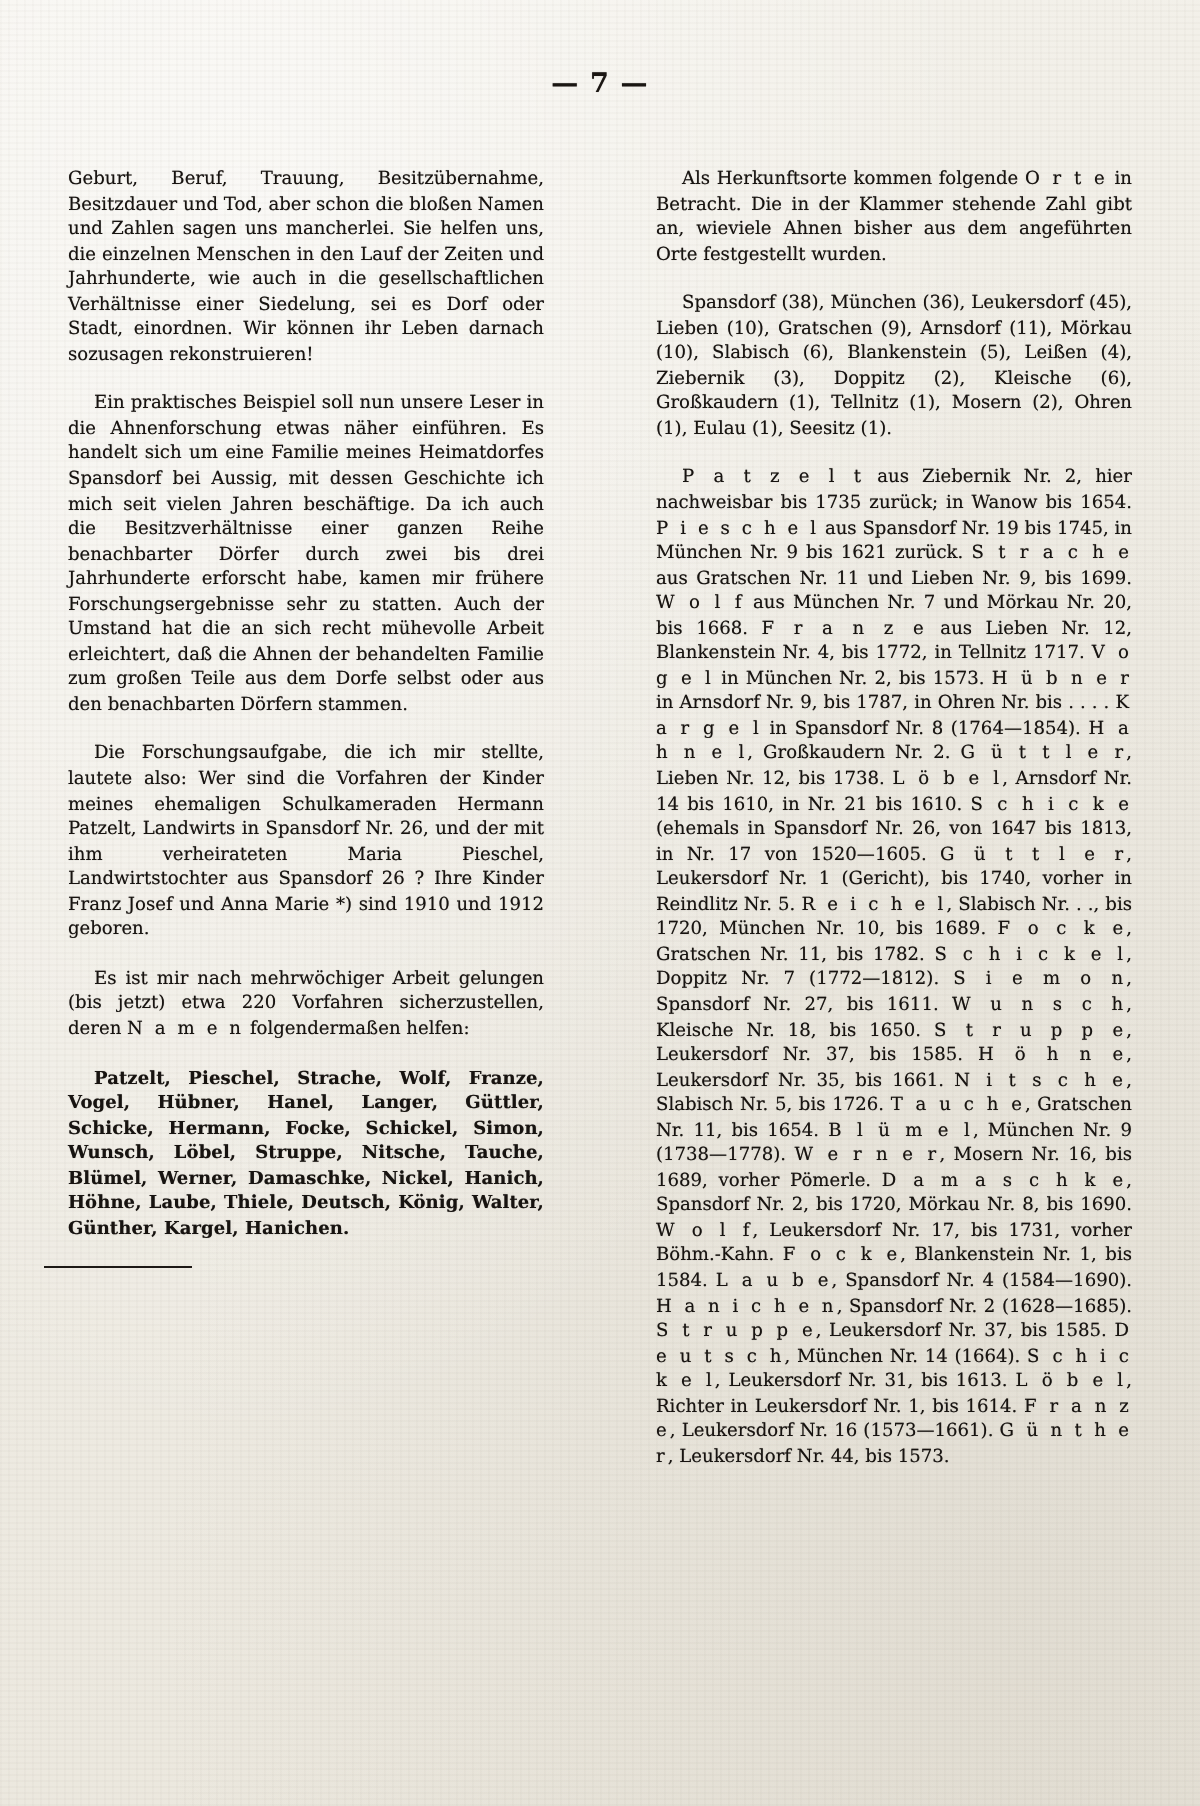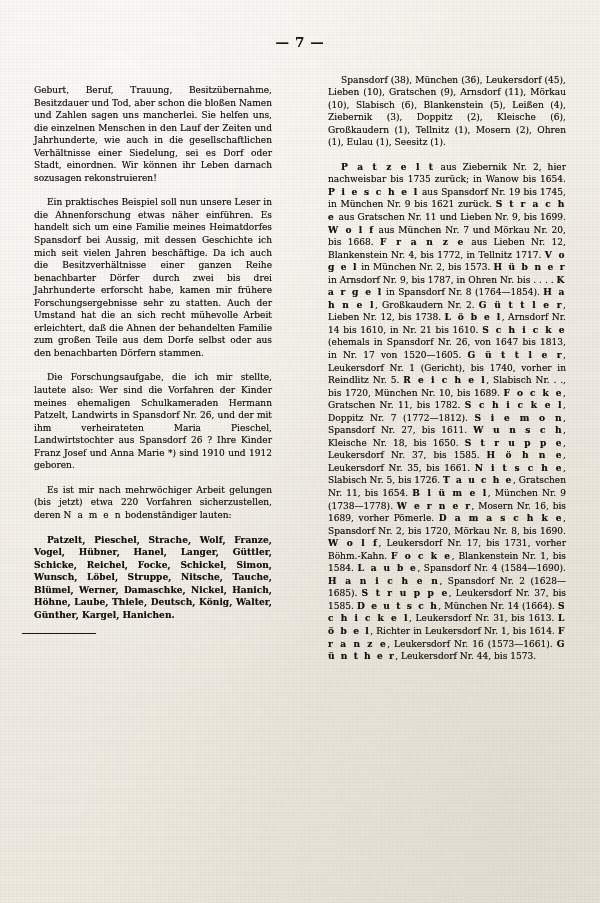--- a/index.html
+++ b/index.html
@@ -43,21 +43,21 @@
     text-justify:inter-word;
     hyphens:none;
     color:#171310;
   }
   .col-left{left:0;}
   .col-right{left:294px;}
   p{margin:12px;}
   p.ind{text-indent:13px;}
   p.noind{text-indent:0;}
   
-  .sp{font-weight:700;letter-spacing:1.55px;}
+  .sp{font-weight:400;letter-spacing:1.55px;}
   .spn{letter-spacing:1.55px;}
   .namelist{
     font-weight:700;
     font-size:9.0px;
     line-height:12.5px;
     text-align:justify;
     text-indent:13px;
     letter-spacing:.05px;
   }
   .rule{
@@ -81,23 +81,24 @@
 <div class="grain"></div>
 
 <div class="folio ink">— 7 —</div>
 
 <div class="cols">
 
   <div class="col col-left ink">
     <p class="noind">Geburt, Beruf, Trauung, Besitzübernahme, Besitzdauer und Tod, aber schon die bloßen Namen und Zahlen sagen uns mancherlei. Sie helfen uns, die einzelnen Menschen in den Lauf der Zeiten und Jahrhunderte, wie auch in die gesellschaftlichen Verhältnisse einer Siedelung, sei es Dorf oder Stadt, einordnen. Wir können ihr Leben darnach sozusagen rekonstruieren!</p>
     <p class="ind">Ein praktisches Beispiel soll nun unsere Leser in die Ahnenforschung etwas näher einführen. Es handelt sich um eine Familie meines Heimatdorfes Spansdorf bei Aussig, mit dessen Geschichte ich mich seit vielen Jahren beschäftige. Da ich auch die Besitzverhältnisse einer ganzen Reihe benachbarter Dörfer durch zwei bis drei Jahrhunderte erforscht habe, kamen mir frühere Forschungsergebnisse sehr zu statten. Auch der Umstand hat die an sich recht mühevolle Arbeit erleichtert, daß die Ahnen der behandelten Familie zum großen Teile aus dem Dorfe selbst oder aus den benachbarten Dörfern stammen.</p>
     <p class="ind">Die Forschungsaufgabe, die ich mir stellte, lautete also: Wer sind die Vorfahren der Kinder meines ehemaligen Schulkameraden Hermann Patzelt, Landwirts in Spansdorf Nr. 26, und der mit ihm verheirateten Maria Pieschel, Landwirtstochter aus Spansdorf 26 ? Ihre Kinder Franz Josef und Anna Marie *) sind 1910 und 1912 geboren.</p>
-    <p class="ind"><span>Es ist mir nach mehrwöchiger Arbeit gelungen (bis jetzt) etwa 220 Vorfahren sicherzustellen, deren </span><span class="spn">N a m e n</span><span> bodenständiger lauten:</span></p>
-    <p class="namelist">Patzelt, Pieschel, Strache, Wolf, Franze, Vogel, Hübner, Hanel, Langer, Güttler, Schicke, Reichel, Focke, Schickel, Simon, Wunsch, Löbel, Struppe, Nitsche, Tauche, Blümel, Werner, Damaschke, Nickel, Hanich, Höhne, Laube, Thiele, Deutsch, König, Walter, Günther, Kargel, Hanichen.</p>
+    <p class="ind"><span>Es ist mir nach mehrwöchiger Arbeit gelungen (bis jetzt) etwa 220 Vorfahren sicherzustellen, deren </span><span class="spn">N a m e n</span><span> folgendermaßen helfen:</span></p>
+    <p class="namelist">Patzelt, Pieschel, Strache, Wolf, Franze, Vogel, Hübner, Hanel, Langer, Güttler, Schicke, Hermann, Focke, Schickel, Simon, Wunsch, Löbel, Struppe, Nitsche, Tauche, Blümel, Werner, Damaschke, Nickel, Hanich, Höhne, Laube, Thiele, Deutsch, König, Walter, Günther, Kargel, Hanichen.</p>
     <div class="rule"></div>
   </div>
 
   <div class="col col-right ink">
+    <p class="ind"><span>Als Herkunftsorte kommen folgende </span><span class="spn">O r t e</span><span> in Betracht. Die in der Klammer stehende Zahl gibt an, wieviele Ahnen bisher aus dem angeführten Orte festgestellt wurden.</span></p>
     <p class="ind blk" id="places"><span>Spansdorf (38), </span><span>München (36), </span><span>Leukersdorf (45), </span><span>Lieben (10), </span><span>Gratschen (9), </span><span>Arnsdorf (11), </span><span>Mörkau (10), </span><span>Slabisch (6), </span><span>Blankenstein (5), </span><span>Leißen (4), </span><span>Ziebernik (3), </span><span>Doppitz (2), </span><span>Kleische (6), </span><span>Großkaudern (1), </span><span>Tellnitz (1), </span><span>Mosern (2), </span><span>Ohren (1), </span><span>Eulau (1), </span><span>Seesitz (1).</span></p>
     <p class="ind blk" id="families"><span class="sp">P a t z e l t</span><span> aus Ziebernik Nr. 2, hier nachweisbar bis 1735 zurück; in Wanow bis 1654. </span><span class="sp">P i e s c h e l</span><span> aus Spansdorf Nr. 19 bis 1745, in München Nr. 9 bis 1621 zurück. </span><span class="sp">S t r a c h e</span><span> aus Gratschen Nr. 11 und Lieben Nr. 9, bis 1699. </span><span class="sp">W o l f</span><span> aus München Nr. 7 und Mörkau Nr. 20, bis 1668. </span><span class="sp">F r a n z e</span><span> aus Lieben Nr. 12, Blankenstein Nr. 4, bis 1772, in Tellnitz 1717. </span><span class="sp">V o g e l</span><span> in München Nr. 2, bis 1573. </span><span class="sp">H ü b n e r</span><span> in Arnsdorf Nr. 9, bis 1787, in Ohren Nr.  bis . . . . </span><span class="sp">K a r g e l</span><span> in Spansdorf Nr. 8 (1764—1854). </span><span class="sp">H a h n e l</span><span>, Großkaudern Nr. 2. </span><span class="sp">G ü t t l e r</span><span>, Lieben Nr. 12, bis 1738. </span><span class="sp">L ö b e l</span><span>, Arnsdorf Nr. 14 bis 1610, in Nr. 21 bis 1610. </span><span class="sp">S c h i c k e</span><span> (ehemals in Spansdorf Nr. 26, von 1647 bis 1813, in Nr. 17 von 1520—1605. </span><span class="sp">G ü t t l e r</span><span>, Leukersdorf Nr. 1 (Gericht), bis 1740, vorher in Reindlitz Nr. 5. </span><span class="sp">R e i c h e l</span><span>, Slabisch Nr. . ., bis 1720, München Nr. 10, bis 1689. </span><span class="sp">F o c k e</span><span>, Gratschen Nr. 11, bis 1782. </span><span class="sp">S c h i c k e l</span><span>, Doppitz Nr. 7 (1772—1812). </span><span class="sp">S i e m o n</span><span>, Spansdorf Nr. 27, bis 1611. </span><span class="sp">W u n s c h</span><span>, Kleische Nr. 18, bis 1650. </span><span class="sp">S t r u p p e</span><span>, Leukersdorf Nr. 37, bis 1585. </span><span class="sp">H ö h n e</span><span>, Leukersdorf Nr. 35, bis 1661. </span><span class="sp">N i t s c h e</span><span>, Slabisch Nr. 5, bis 1726. </span><span class="sp">T a u c h e</span><span>, Gratschen Nr. 11, bis 1654. </span><span class="sp">B l ü m e l</span><span>, München Nr. 9 (1738—1778). </span><span class="sp">W e r n e r</span><span>, Mosern Nr. 16, bis 1689, vorher Pömerle. </span><span class="sp">D a m a s c h k e</span><span>, Spansdorf Nr. 2, bis 1720, Mörkau Nr. 8, bis 1690. </span><span class="sp">W o l f</span><span>, Leukersdorf Nr. 17, bis 1731, vorher Böhm.-Kahn. </span><span class="sp">F o c k e</span><span>, Blankenstein Nr. 1, bis 1584. </span><span class="sp">L a u b e</span><span>, Spansdorf Nr. 4 (1584—1690). </span><span class="sp">H a n i c h e n</span><span>, Spansdorf Nr. 2 (1628—1685). </span><span class="sp">S t r u p p e</span><span>, Leukersdorf Nr. 37, bis 1585. </span><span class="sp">D e u t s c h</span><span>, München Nr. 14 (1664). </span><span class="sp">S c h i c k e l</span><span>, Leukersdorf Nr. 31, bis 1613. </span><span class="sp">L ö b e l</span><span>, Richter in Leukersdorf Nr. 1, bis 1614. </span><span class="sp">F r a n z e</span><span>, Leukersdorf Nr. 16 (1573—1661). </span><span class="sp">G ü n t h e r</span><span>, Leukersdorf Nr. 44, bis 1573. </span></p>
   </div>
 
 </div>
 
 </body></html>

